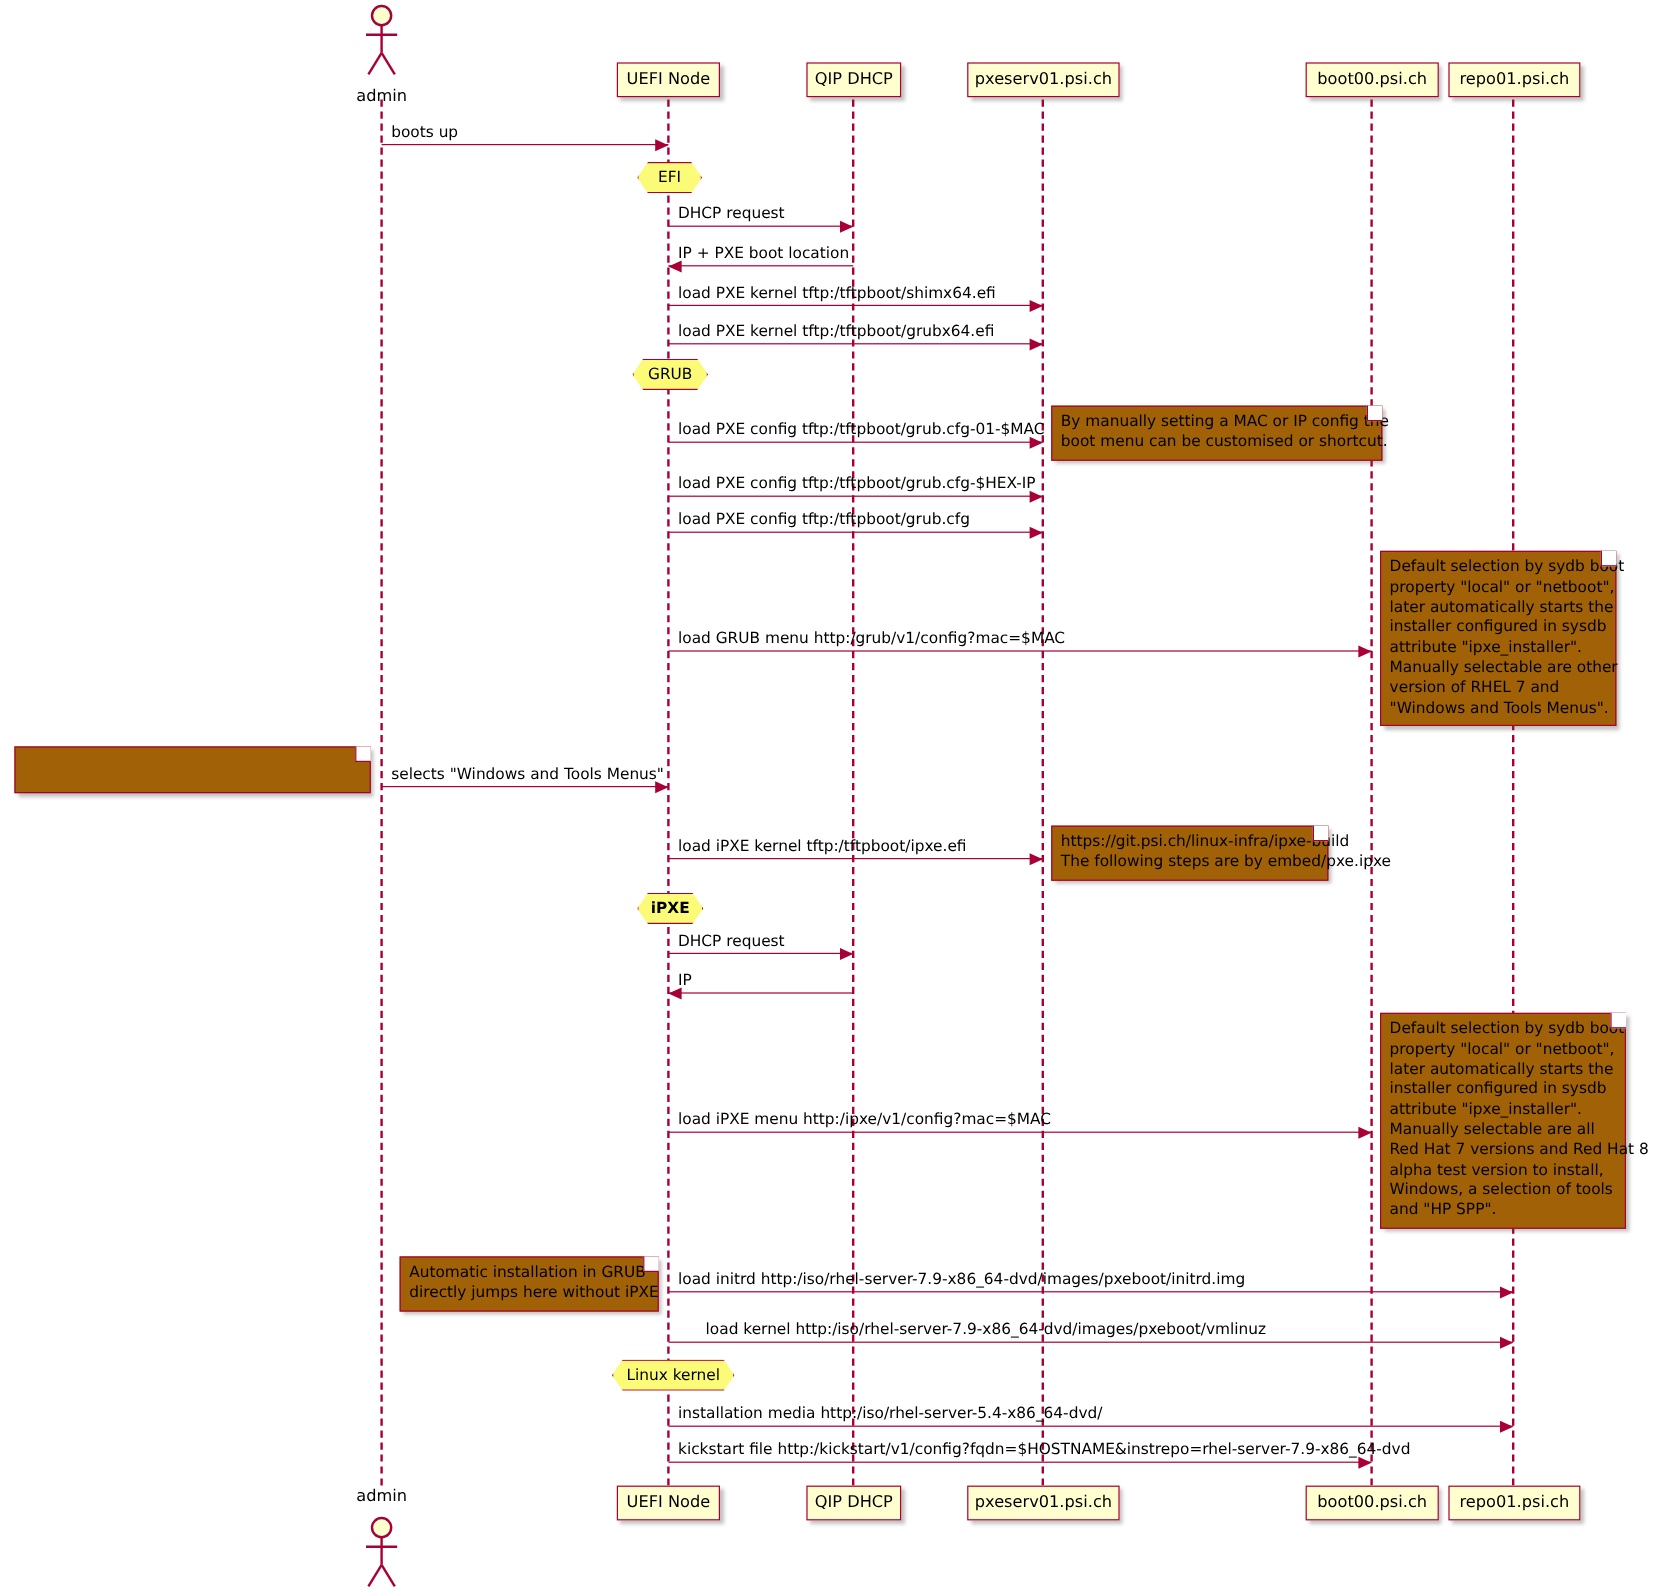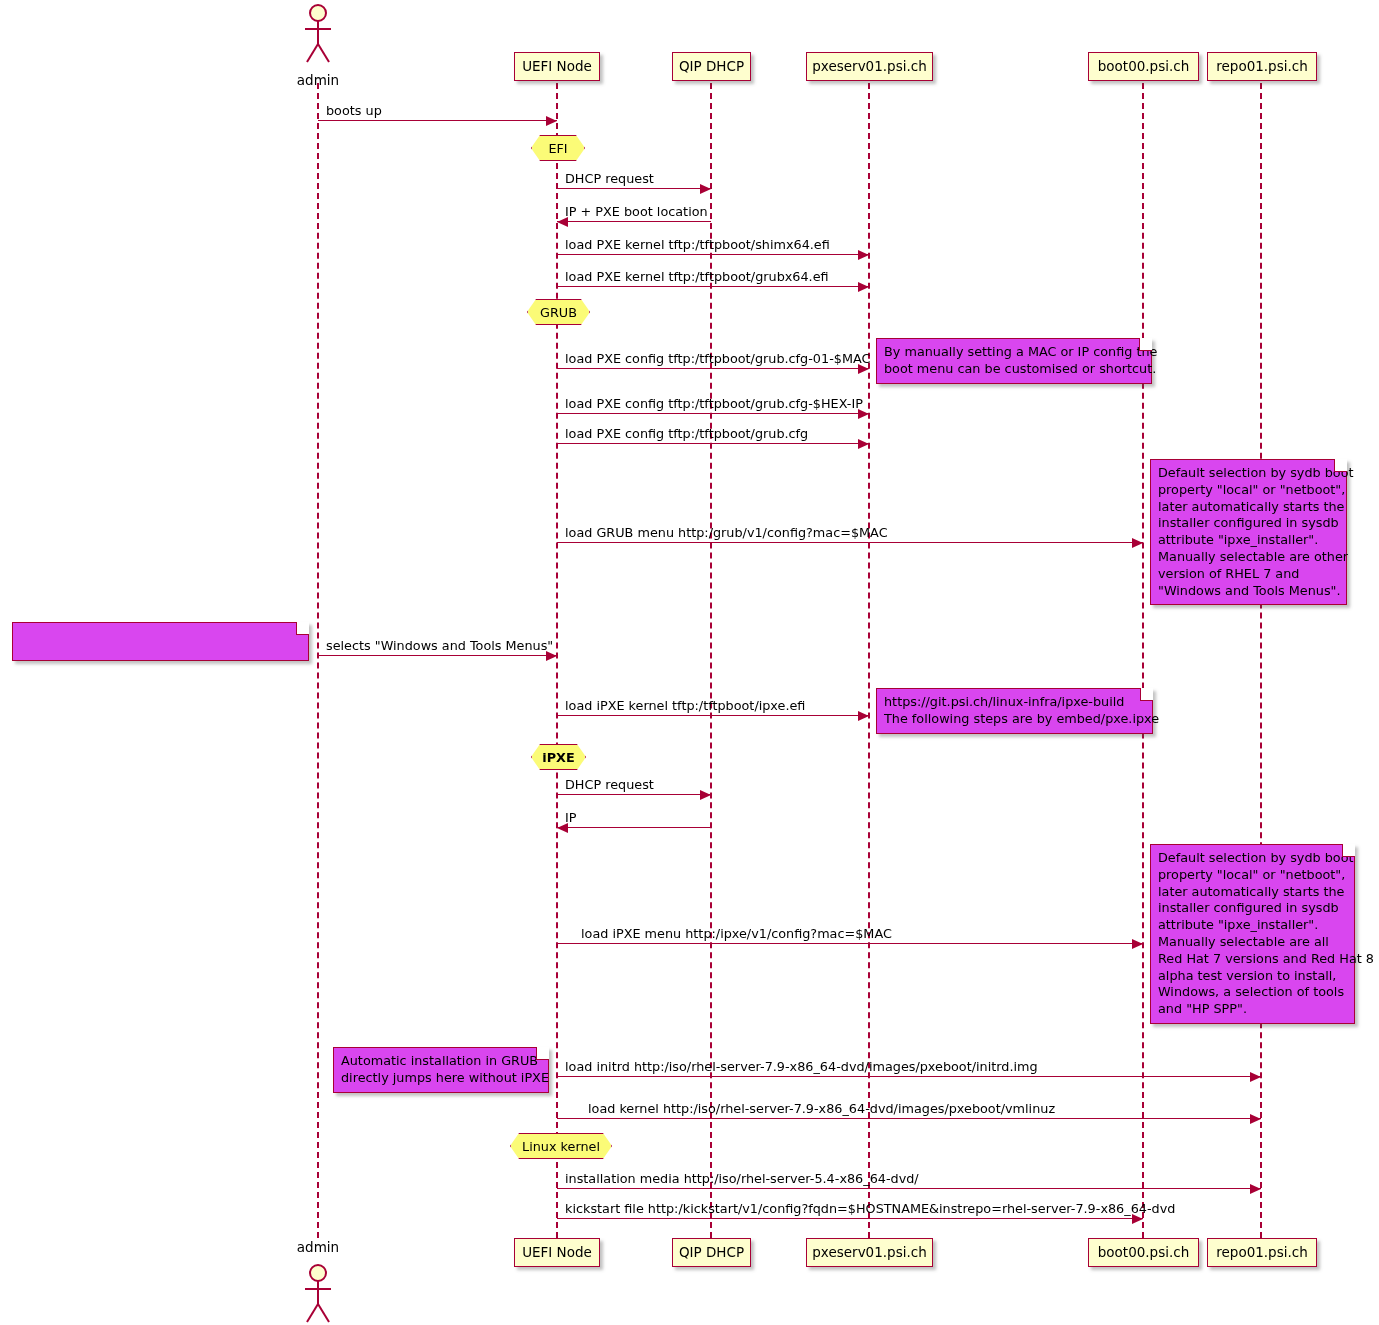--- a/index.html
+++ b/index.html
@@ -92,21 +92,21 @@
     background: #FBFB77;
     border: 1.5px solid #A80036;
     box-sizing: border-box;
     padding: 0 13px;
     clip-path: polygon(9px 0, calc(100% - 9px) 0, 100% 50%, calc(100% - 9px) 100%, 9px 100%, 0 50%);
     filter: drop-shadow(3px 3px 2px rgba(80,80,80,0.4));
   }
   
   .note {
     position: absolute;
-    background: #d946ef;
+    background: #a16207;
     border: 1.2px solid #A80036;
     box-sizing: border-box;
     font-size: 12.8px;
     color: #000;
     line-height: 16.8px;
     padding: 5px 7px 5px 7px;
     white-space: pre;
     box-shadow: 3px 3px 3px rgba(80,80,80,0.35);
   }
   .note .fold {
@@ -192,21 +192,21 @@
     <div class="arrowhead arrow-right" style="left: 858px; top: 711px;"></div>
     <div class="msg-label" style="left: 565px; top: 700px;">load iPXE kernel tftp:/tftpboot/ipxe.efi</div>
     <div class="msg" style="left: 557px; top: 794px; width: 154px;"></div>
     <div class="arrowhead arrow-right" style="left: 700px; top: 790px;"></div>
     <div class="msg-label" style="left: 565px; top: 779px;">DHCP request</div>
     <div class="msg" style="left: 557px; top: 827px; width: 154px;"></div>
     <div class="arrowhead arrow-left" style="left: 557px; top: 823px;"></div>
     <div class="msg-label" style="left: 565px; top: 812px;">IP</div>
     <div class="msg" style="left: 557px; top: 943px; width: 586px;"></div>
     <div class="arrowhead arrow-right" style="left: 1132px; top: 939px;"></div>
-    <div class="msg-label" style="left: 565px; top: 928px; margin-left: 16px;">load iPXE menu http:/ipxe/v1/config?mac=$MAC</div>
+    <div class="msg-label" style="left: 565px; top: 928px;">load iPXE menu http:/ipxe/v1/config?mac=$MAC</div>
     <div class="msg" style="left: 557px; top: 1076px; width: 704px;"></div>
     <div class="arrowhead arrow-right" style="left: 1250px; top: 1072px;"></div>
     <div class="msg-label" style="left: 565px; top: 1061px;">load initrd http:/iso/rhel-server-7.9-x86_64-dvd/images/pxeboot/initrd.img</div>
     <div class="msg" style="left: 557px; top: 1118px; width: 704px;"></div>
     <div class="arrowhead arrow-right" style="left: 1250px; top: 1114px;"></div>
     <div class="msg-label" style="left: 565px; top: 1103px; margin-left: 23px;">load kernel http:/iso/rhel-server-7.9-x86_64-dvd/images/pxeboot/vmlinuz</div>
     <div class="msg" style="left: 557px; top: 1188px; width: 704px;"></div>
     <div class="arrowhead arrow-right" style="left: 1250px; top: 1184px;"></div>
     <div class="msg-label" style="left: 565px; top: 1173px;">installation media http:/iso/rhel-server-5.4-x86_64-dvd/</div>
     <div class="msg" style="left: 557px; top: 1218px; width: 586px;"></div>
@@ -220,21 +220,21 @@
 boot menu can be customised or shortcut.</div></div>
     <div class="note" style="left: 1150px; top: 459px; width: 197px; min-height: 146px;"><div class="fold"></div><div>Default selection by sydb boot
 property "local" or "netboot",
 later automatically starts the
 installer configured in sysdb
 attribute "ipxe_installer".
 Manually selectable are other
 version of RHEL 7 and
 "Windows and Tools Menus".</div></div>
     <div class="note" style="left: 12px; top: 622px; width: 297px; min-height: 39px;"><div class="fold"></div></div>
-    <div class="note" style="left: 876px; top: 688px; width: 277px; min-height: 39px;"><div class="fold"></div><div>https://git.psi.ch/linux-infra/ipxe-build
+    <div class="note" style="left: 876px; top: 688px; width: 231px; min-height: 39px;"><div class="fold"></div><div>https://git.psi.ch/linux-infra/ipxe-build
 The following steps are by embed/pxe.ipxe</div></div>
     <div class="note" style="left: 1150px; top: 844px; width: 205px; min-height: 180px;"><div class="fold"></div><div>Default selection by sydb boot
 property "local" or "netboot",
 later automatically starts the
 installer configured in sysdb
 attribute "ipxe_installer".
 Manually selectable are all
 Red Hat 7 versions and Red Hat 8
 alpha test version to install,
 Windows, a selection of tools

